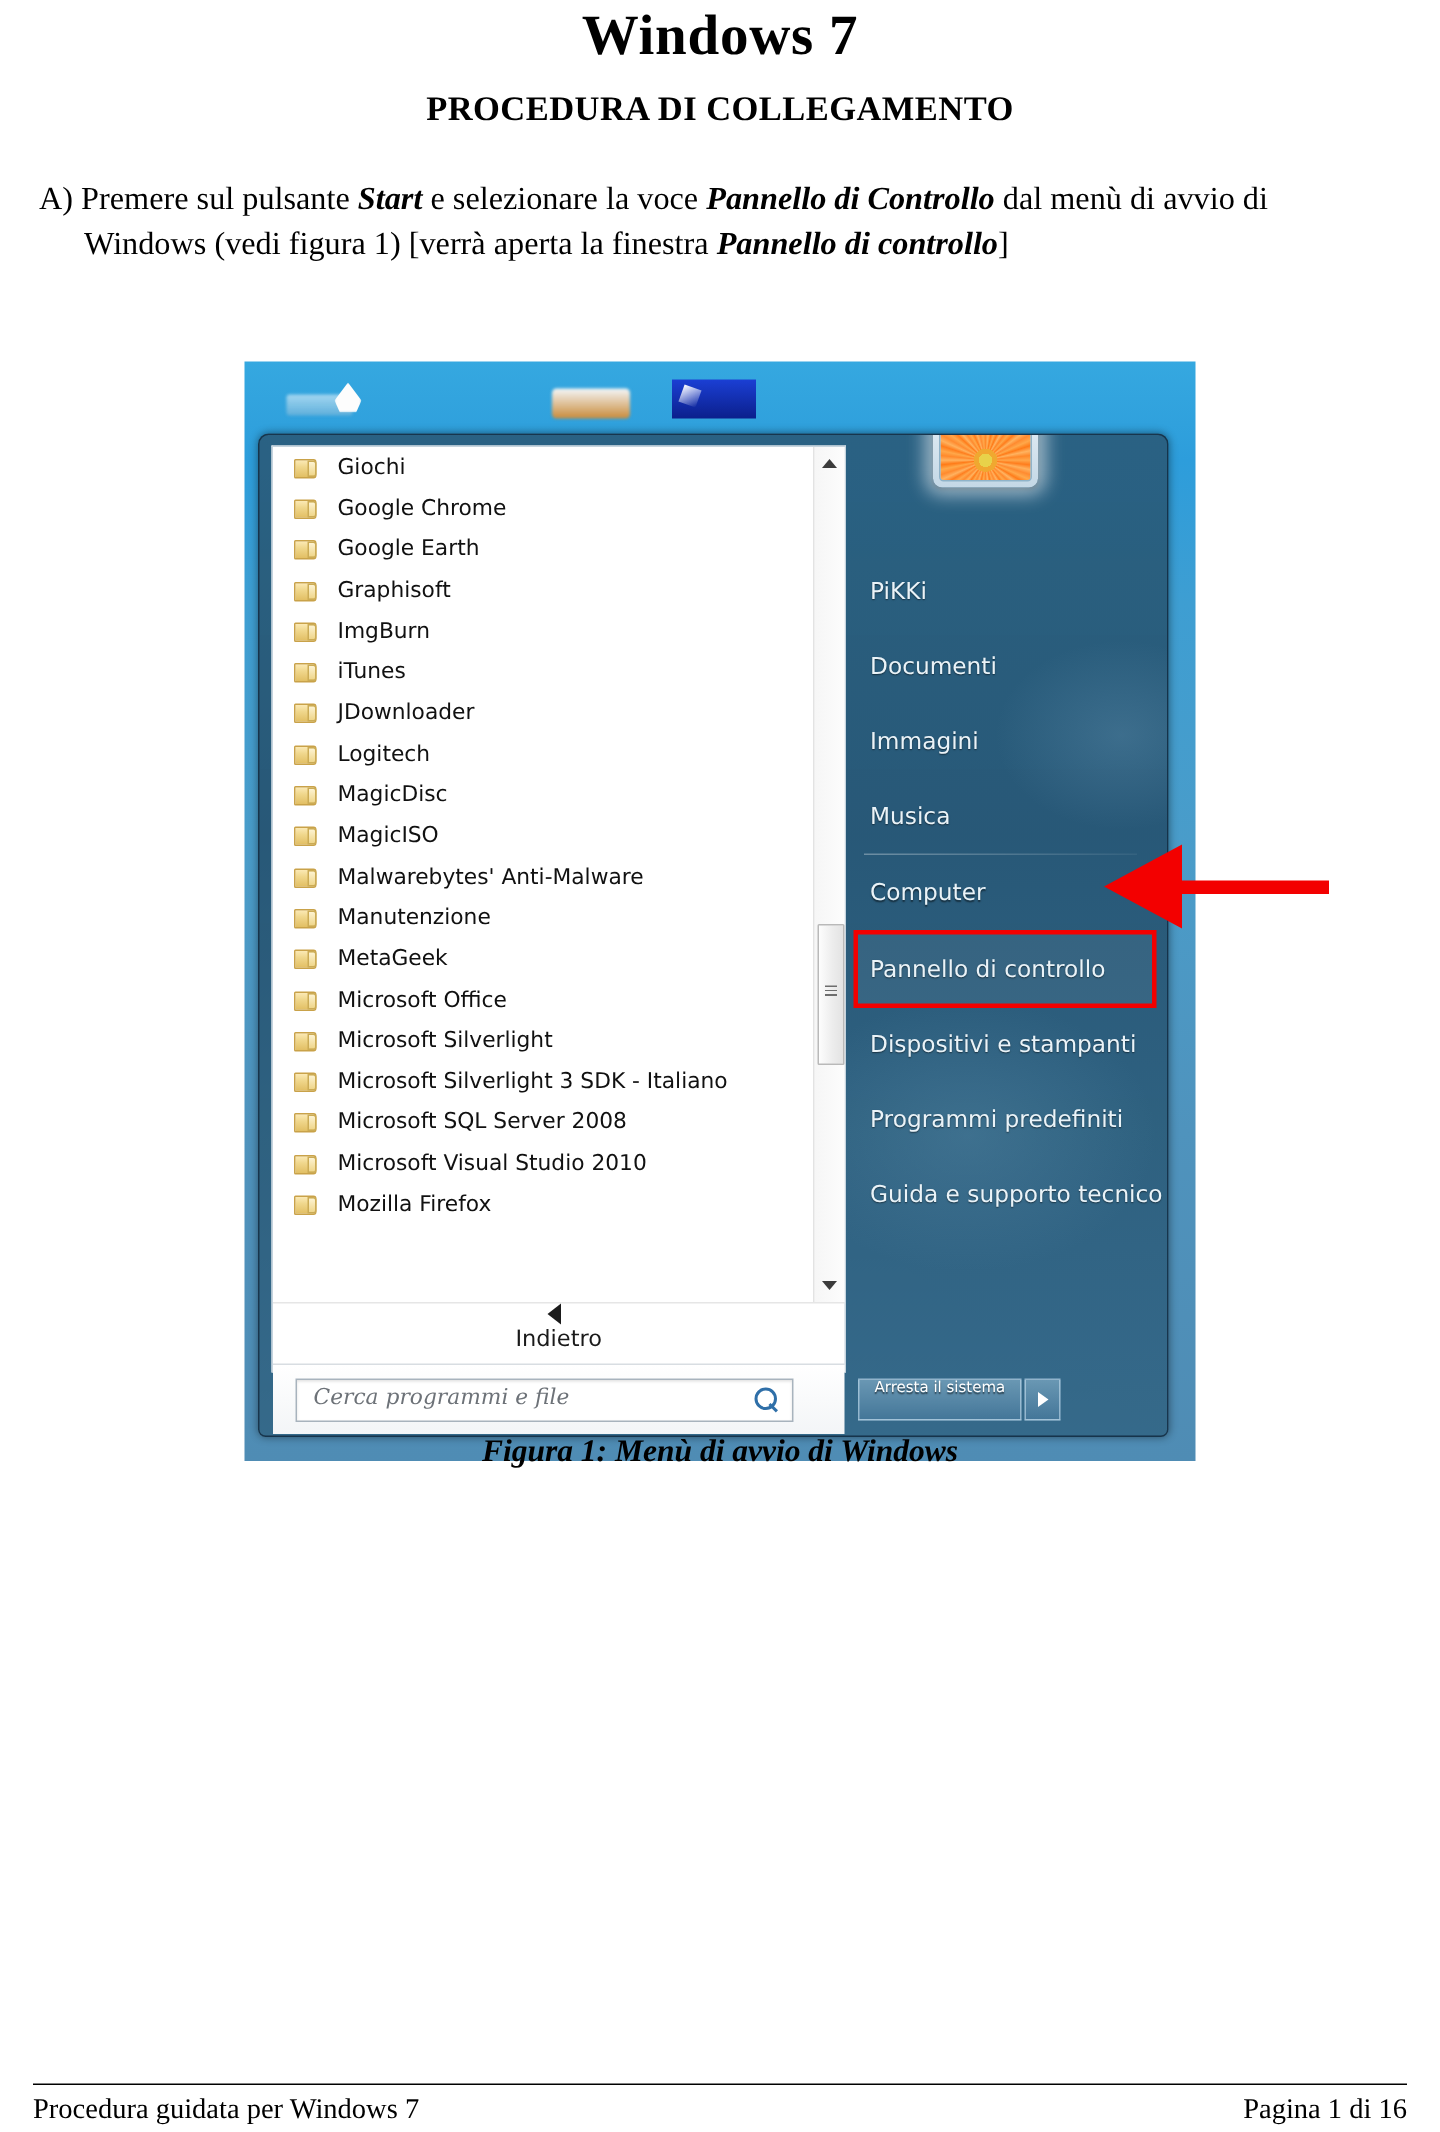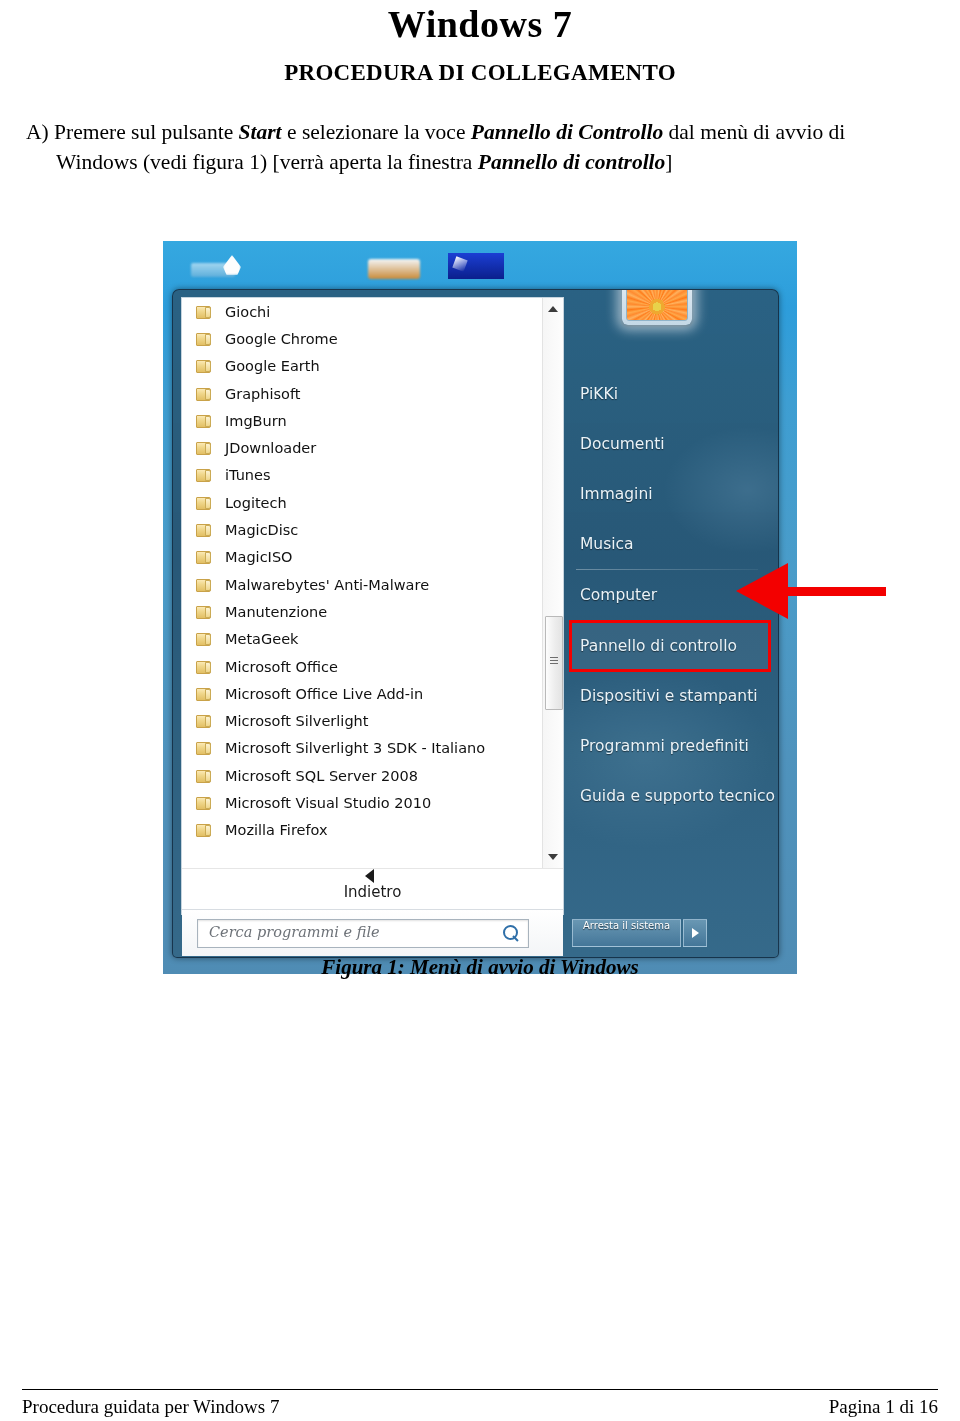--- a/index.html
+++ b/index.html
@@ -448,28 +448,28 @@
         <div class="app-item">
           <span class="folder-ico"></span>
           <span>Graphisoft</span>
         </div>
         <div class="app-item">
           <span class="folder-ico"></span>
           <span>ImgBurn</span>
         </div>
         <div class="app-item">
           <span class="folder-ico"></span>
+          <span>iTunes</span>
+        </div>
+        <div class="app-item">
+          <span class="folder-ico"></span>
           <span>JDownloader</span>
         </div>
         <div class="app-item">
           <span class="folder-ico"></span>
-          <span>iTunes</span>
-        </div>
-        <div class="app-item">
-          <span class="folder-ico"></span>
           <span>Logitech</span>
         </div>
         <div class="app-item">
           <span class="folder-ico"></span>
           <span>MagicDisc</span>
         </div>
         <div class="app-item">
           <span class="folder-ico"></span>
           <span>MagicISO</span>
         </div>
@@ -481,24 +481,20 @@
           <span class="folder-ico"></span>
           <span>Manutenzione</span>
         </div>
         <div class="app-item">
           <span class="folder-ico"></span>
           <span>MetaGeek</span>
         </div>
         <div class="app-item">
           <span class="folder-ico"></span>
           <span>Microsoft Office</span>
-        </div>
-        <div class="app-item">
-          <span class="folder-ico"></span>
-          <span>Microsoft Office Live Add-in</span>
         </div>
         <div class="app-item">
           <span class="folder-ico"></span>
           <span>Microsoft Silverlight</span>
         </div>
         <div class="app-item">
           <span class="folder-ico"></span>
           <span>Microsoft Silverlight 3 SDK - Italiano</span>
         </div>
         <div class="app-item">

